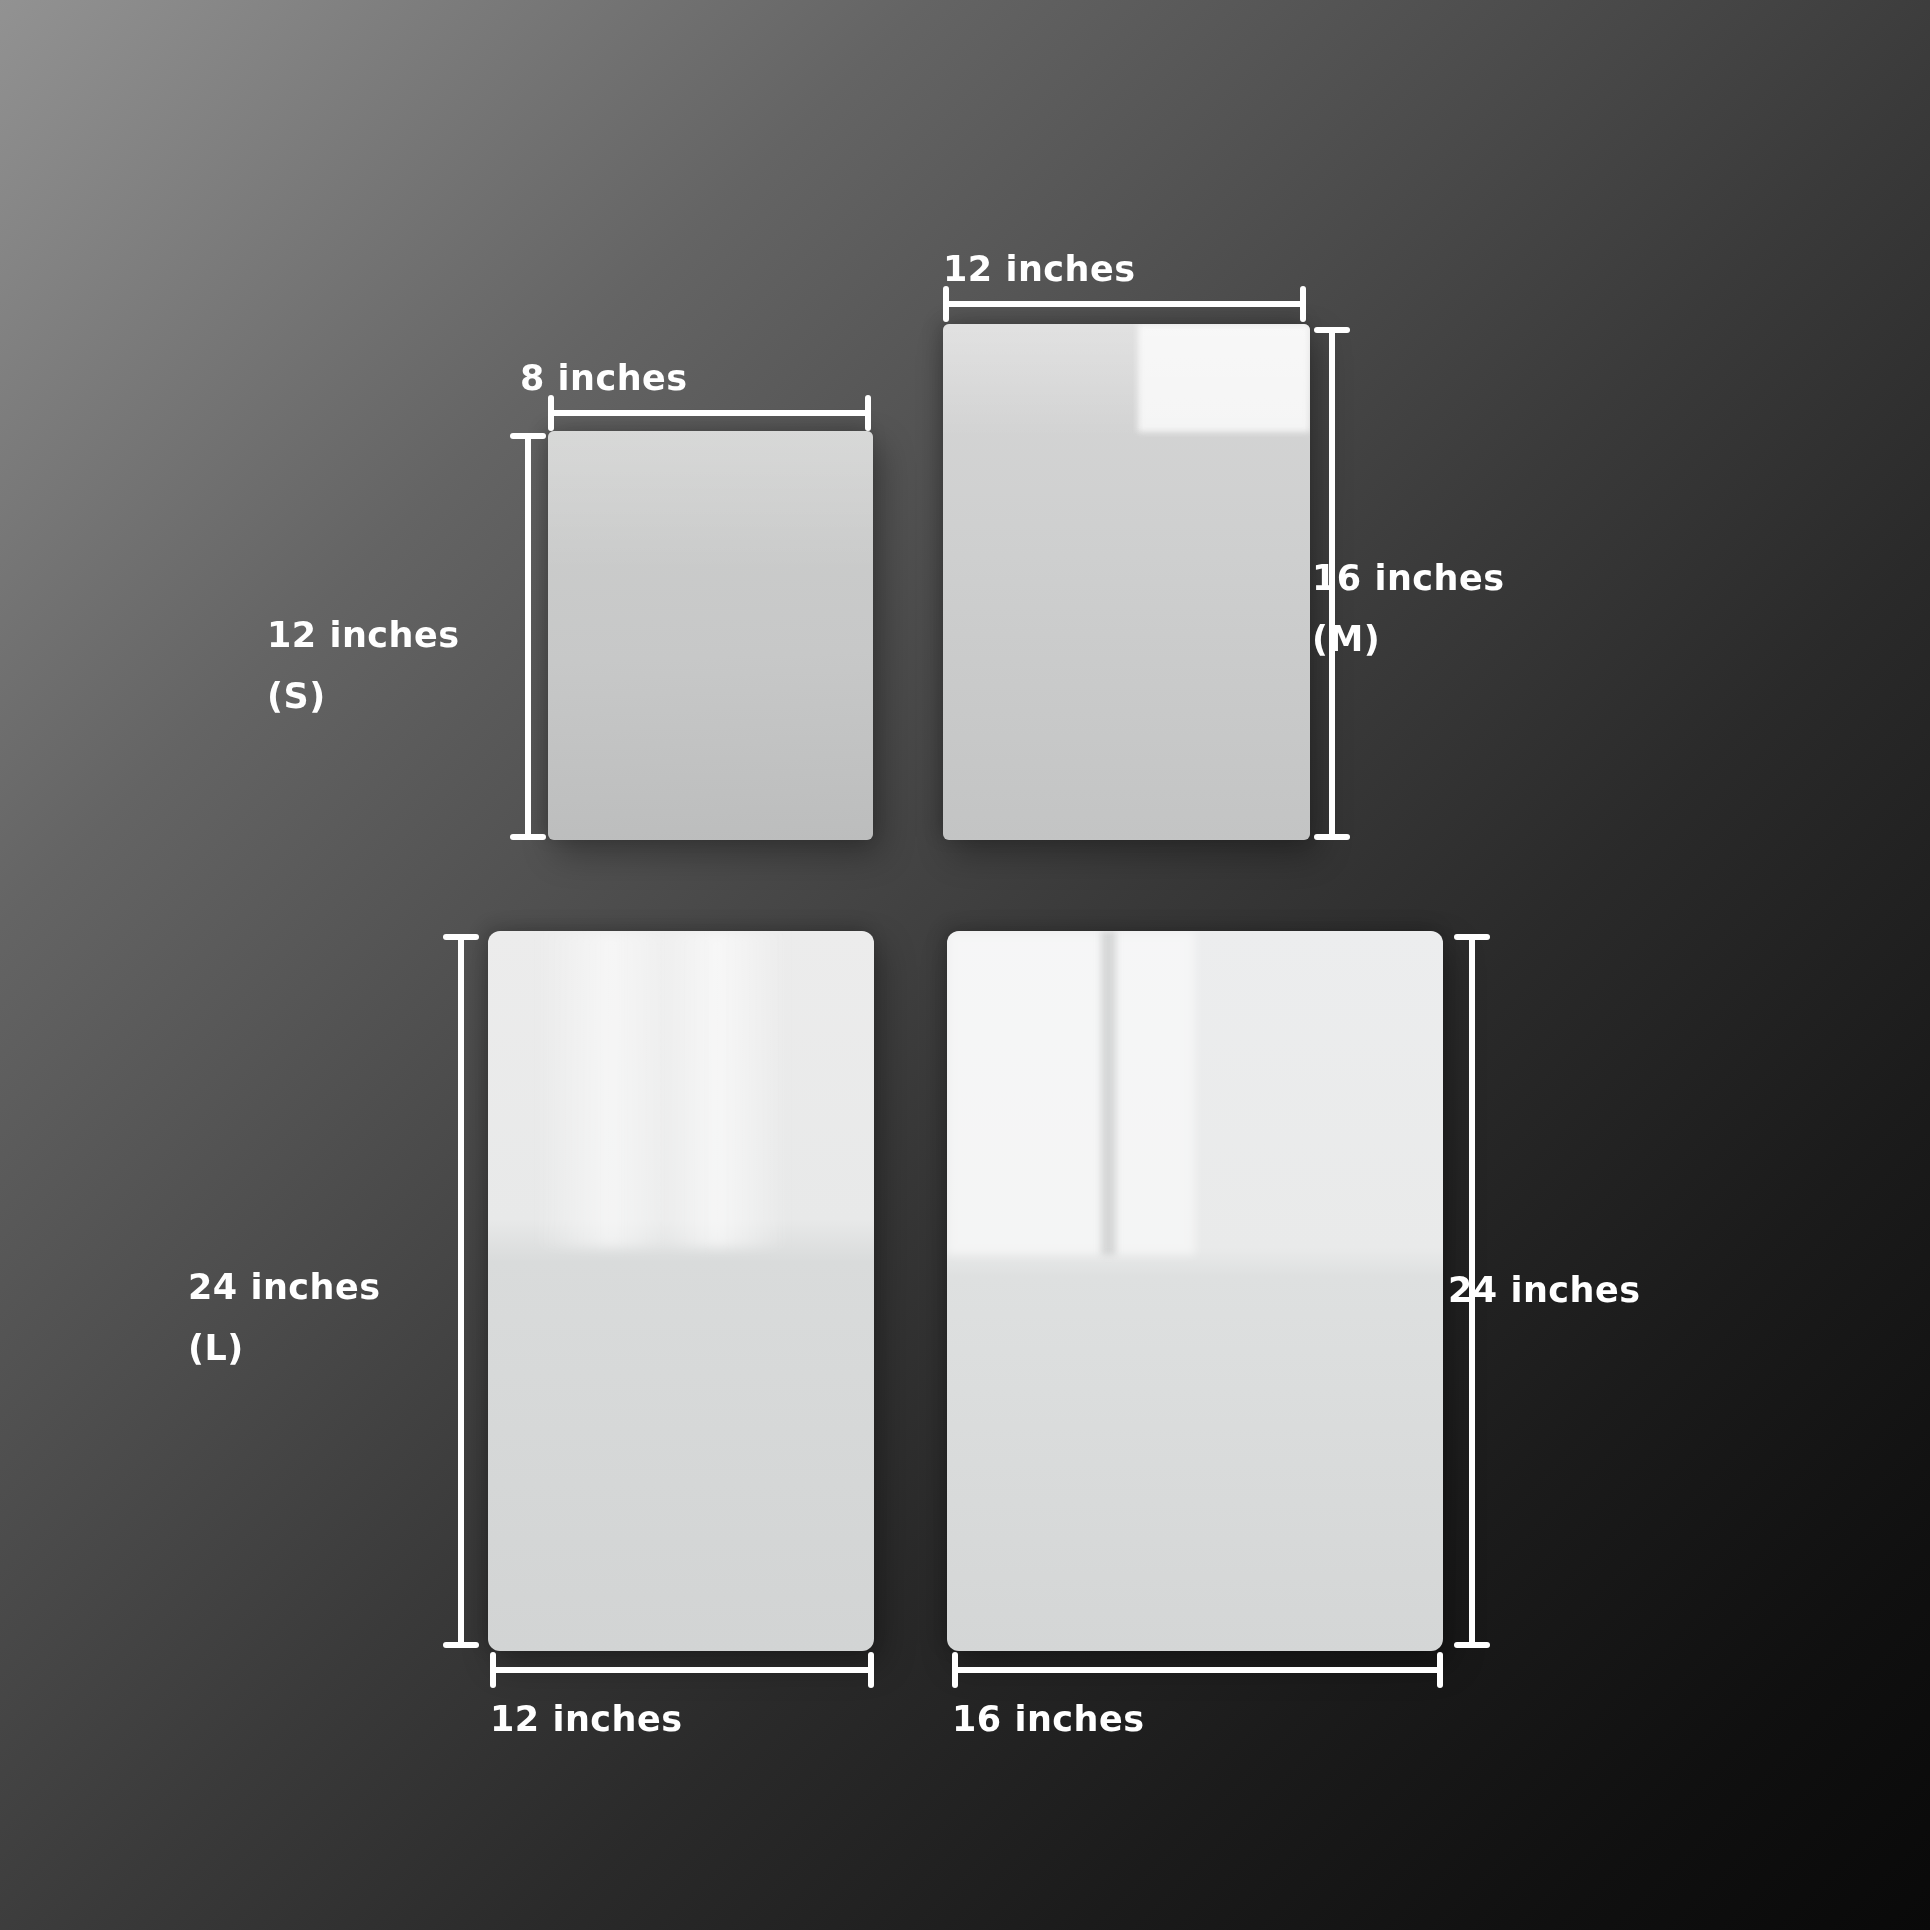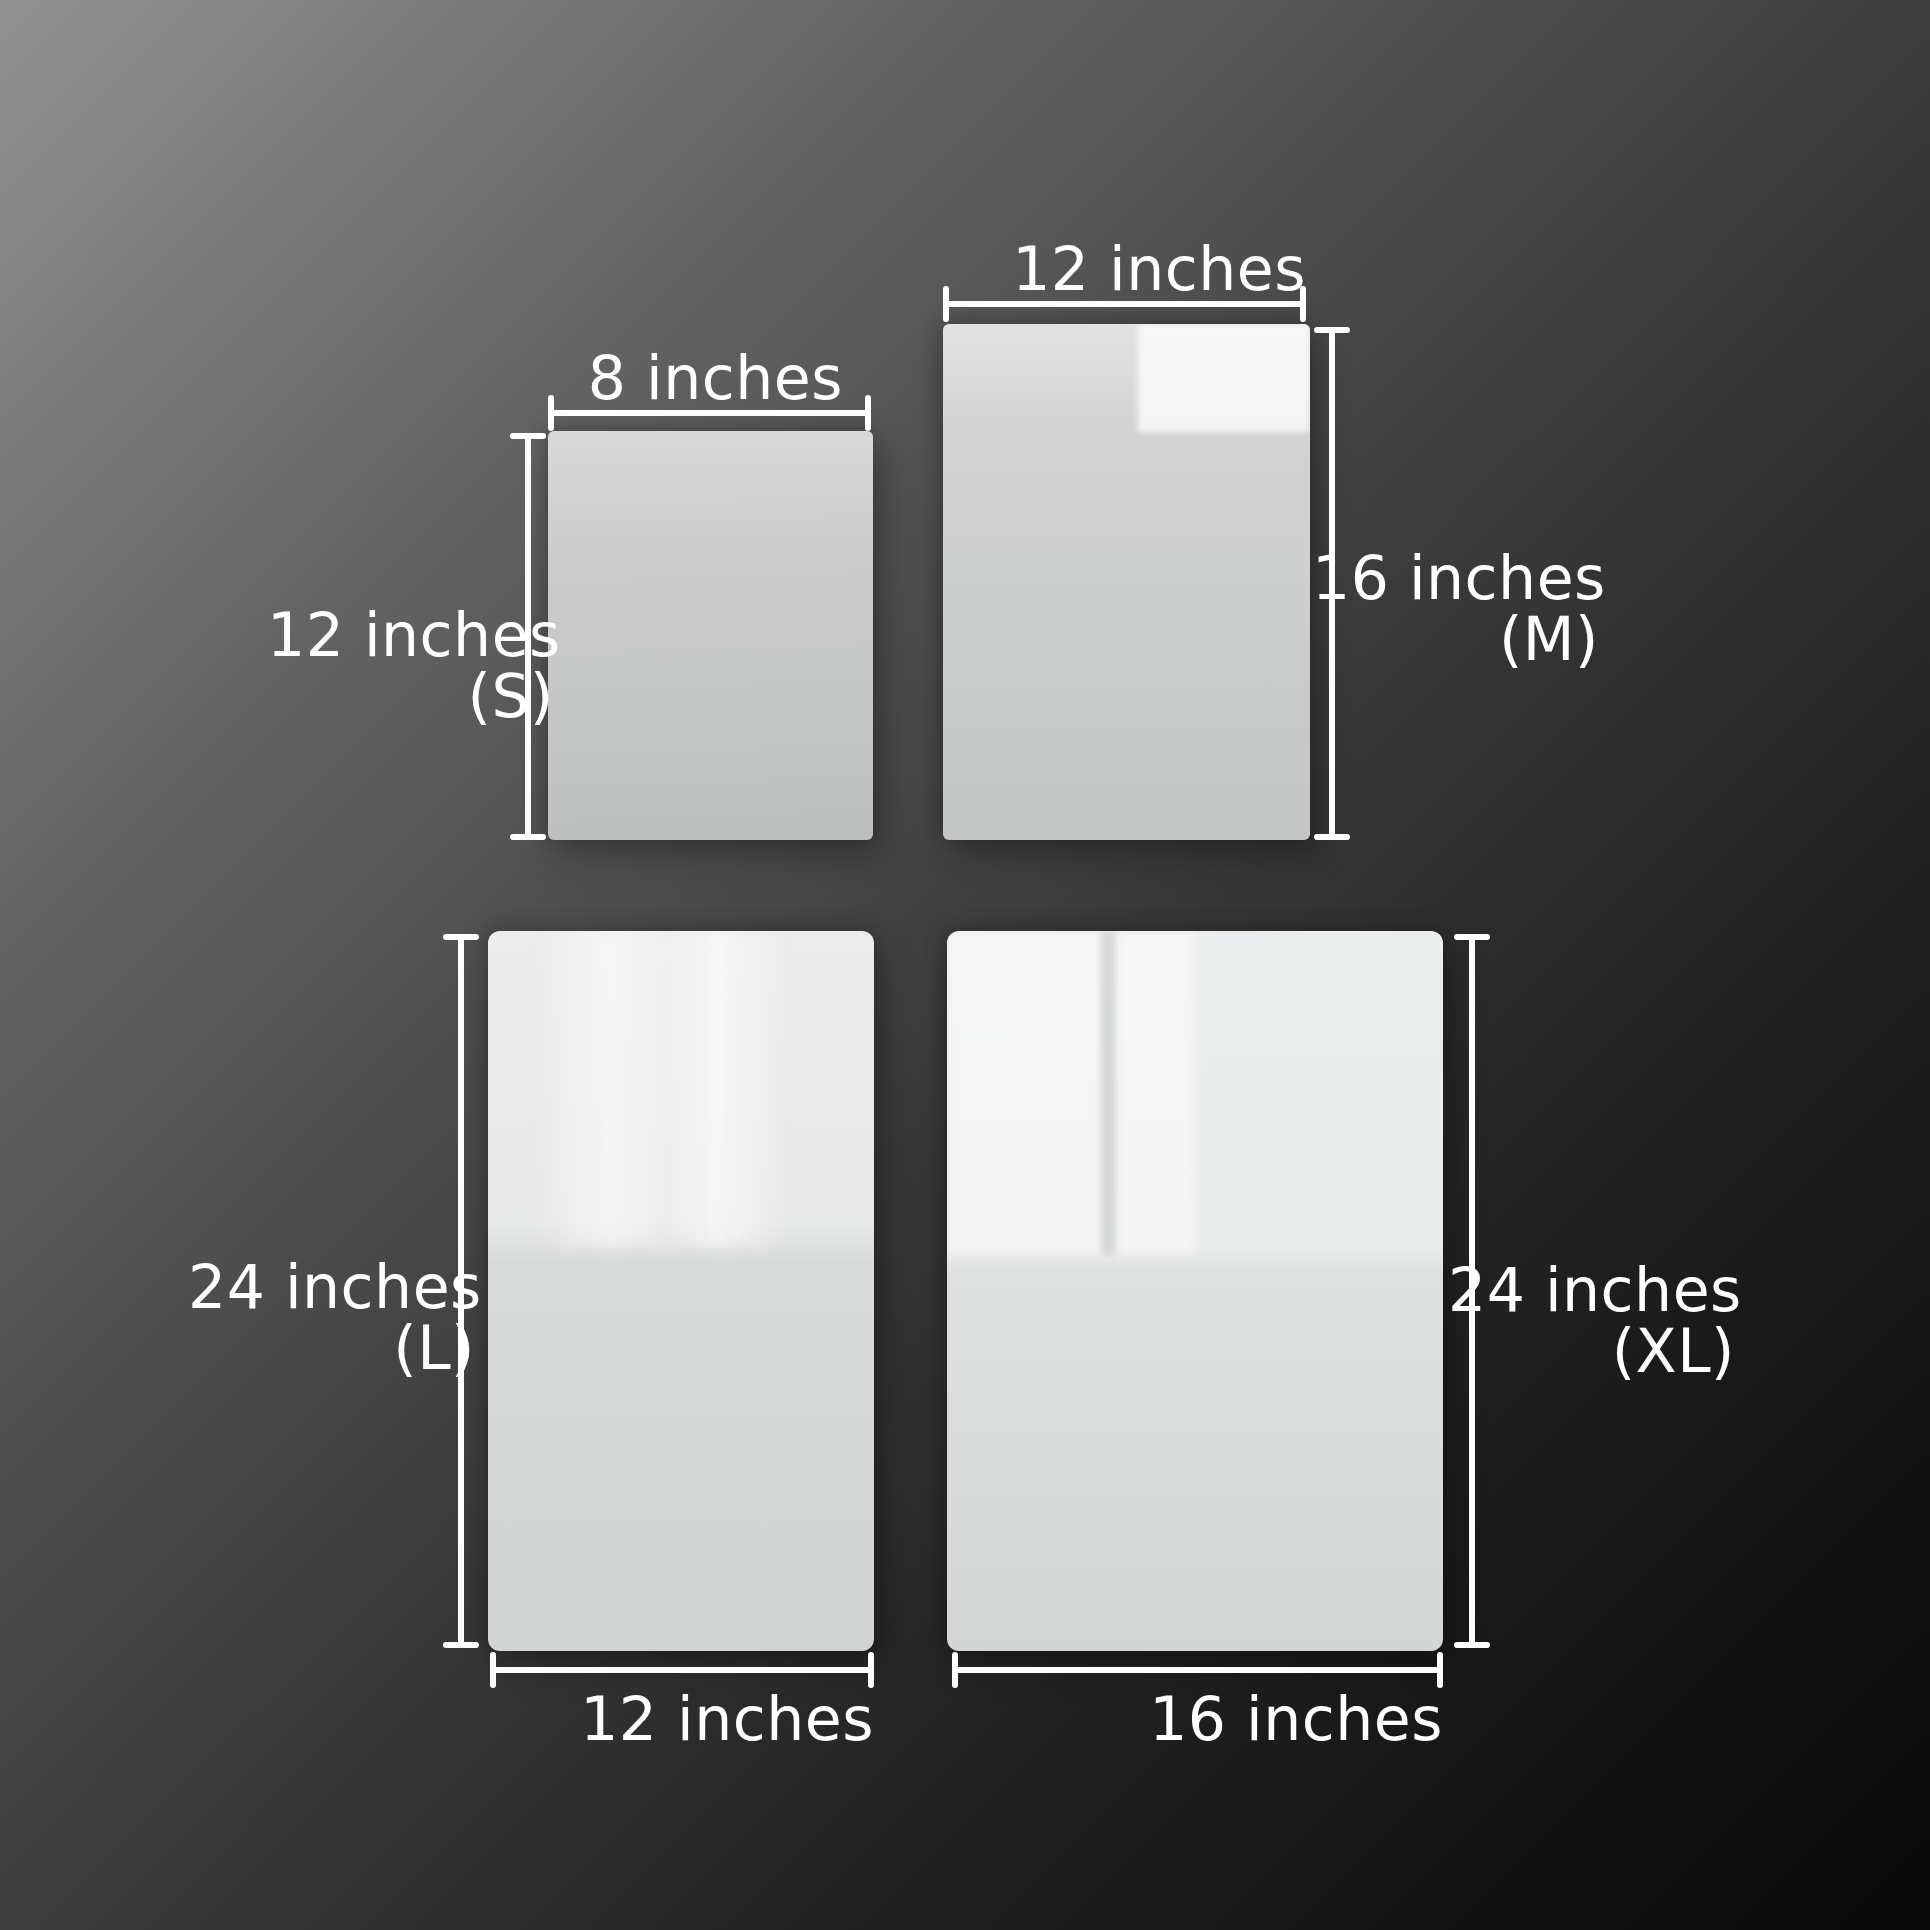--- a/index.html
+++ b/index.html
@@ -53,22 +53,22 @@
   .dim-h .tick{top:0;width:6px;height:36px;}
   .dim-h .t-a{left:0;}
   .dim-h .t-b{right:0;}
   .dim-v{width:36px;}
   .dim-v .bar{top:0;bottom:0;left:15px;width:6px;}
   .dim-v .tick{left:0;width:36px;height:6px;}
   .dim-v .t-a{top:0;}
   .dim-v .t-b{bottom:0;}
 
   
-  .lbl{position:absolute;color:#ffffff;font-weight:400;font-size:60px;
-    line-height:61px;text-align:right;letter-spacing:0.5px;white-space:nowrap;}
+  .lbl{position:absolute;color:#ffffff;font-weight:700;font-size:35px;
+    line-height:61px;text-align:left;letter-spacing:0.5px;white-space:nowrap;}
   .lbl span{display:block;}
 </style>
 </head>
 <body>
 
 <div class="canvas">
 
   <div class="panel panel-s">
     <div class="sheen"></div>
   </div>
@@ -131,21 +131,20 @@
     <div class="sheen sheen-a"></div>
     <div class="sheen sheen-b"></div>
   </div>
   <div class="dim dim-v" style="left:1454px;top:934px;height:714px">
     <span class="bar"></span>
     <span class="tick t-a"></span>
     <span class="tick t-b"></span>
   </div>
   <div class="lbl" style="left:1448px;top:1260px;width:287px">
     <span>24 inches</span>
-    <span>(XL)</span>
   </div>
   <div class="dim dim-h" style="left:952px;top:1652px;width:491px">
     <span class="bar"></span>
     <span class="tick t-a"></span>
     <span class="tick t-b"></span>
   </div>
   <div class="lbl" style="left:952px;top:1689px;width:491px">16 inches</div>
 
 </div>
 

